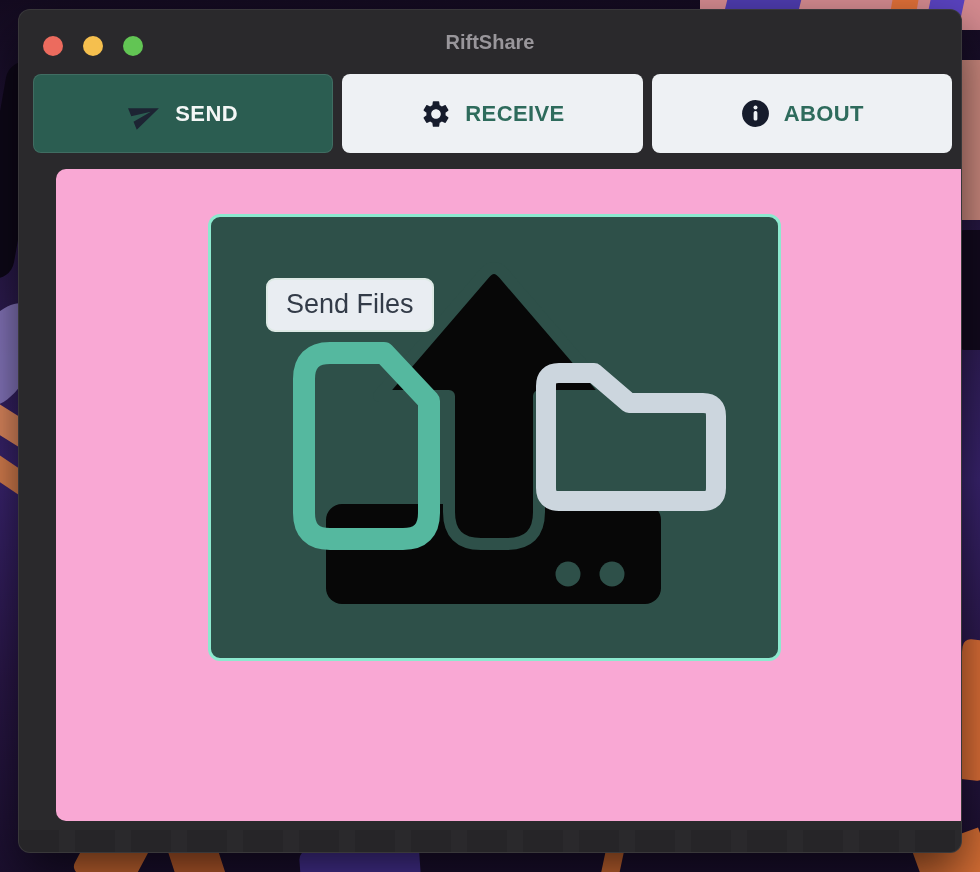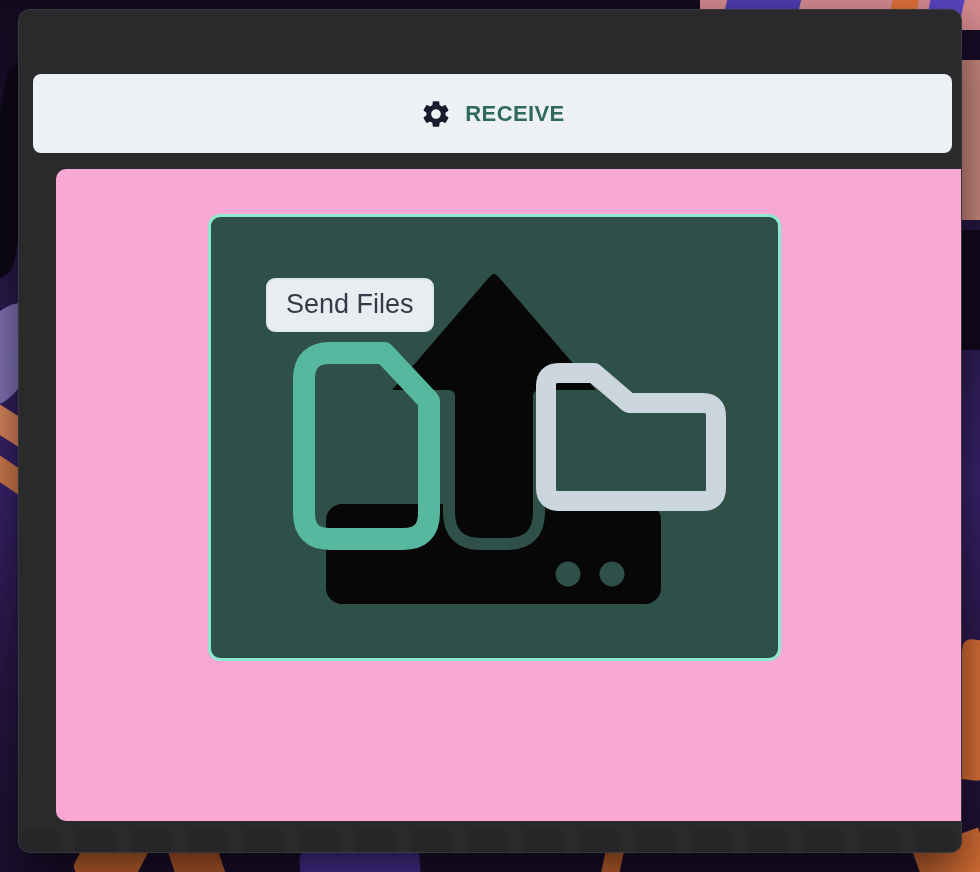--- a/index.html
+++ b/index.html
@@ -83,34 +83,62 @@
   <div class="wp wp-r-orange"></div>
   <div class="wp wp-b-or1"></div>
   <div class="wp wp-b-or2"></div>
   <div class="wp wp-b-or3"></div>
   <div class="wp wp-b-pu1"></div>
   <div class="wp wp-b-or4"></div>
 </div>
 
 <div class="window">
 
+  <div class="titlebar">
+    <div class="traffic">
+      <button class="light close"></button>
+      <button class="light min"></button>
+      <button class="light zoom"></button>
+    </div>
+    <div class="win-title">RiftShare</div>
+  </div>
 
   <div class="tabs">
 
+    <button class="tab active">
+      <span class="tab-icon">
+        <svg width="34" height="34" viewBox="0 0 24 24">
+          <g transform="rotate(-22 12 12)">
+            <path d="M2.4 20.2 L22.6 12 L2.4 3.8 L2.4 9.9 L16.4 12 L2.4 14.1 Z" fill="#1d2433"></path>
+          </g>
+        </svg>
+      </span>
+      <span class="tab-label">SEND</span>
+    </button>
 
 
     <button class="tab">
       <span class="tab-icon">
         <svg width="32" height="32" viewBox="0 0 24 24">
           <path fill="#161c2c" fill-rule="evenodd" d="M19.14 12.94c.04-.3.06-.61.06-.94 0-.32-.02-.64-.07-.94l2.03-1.58c.18-.14.23-.41.12-.61l-1.92-3.32c-.12-.22-.37-.29-.59-.22l-2.39.96c-.5-.38-1.03-.7-1.62-.94l-.36-2.54c-.04-.24-.24-.41-.48-.41h-3.84c-.24 0-.43.17-.47.41l-.36 2.54c-.59.24-1.13.57-1.62.94l-2.39-.96c-.22-.08-.47 0-.59.22L2.74 8.87c-.12.21-.08.47.12.61l2.03 1.58c-.05.3-.09.63-.09.94s.02.64.07.94l-2.03 1.58c-.18.14-.23.41-.12.61l1.92 3.32c.12.22.37.29.59.22l2.39-.96c.5.38 1.03.7 1.62.94l.36 2.54c.05.24.24.41.48.41h3.84c.24 0 .44-.17.47-.41l.36-2.54c.59-.24 1.13-.56 1.62-.94l2.39.96c.22.08.47 0 .59-.22l1.92-3.32c.12-.22.07-.47-.12-.61l-2.01-1.58zM12 15.6c-1.98 0-3.6-1.62-3.6-3.6s1.62-3.6 3.6-3.6 3.6 1.62 3.6 3.6-1.62 3.6-3.6 3.6z"></path>
         </svg>
       </span>
       <span class="tab-label">RECEIVE</span>
     </button>
 
+    <button class="tab">
+      <span class="tab-icon">
+        <svg width="31" height="31" viewBox="0 0 24 24">
+          <circle cx="12" cy="12" r="10.4" fill="#161c2c"></circle>
+          <circle cx="12" cy="7.3" r="1.55" fill="#eef1f4"></circle>
+          <rect x="10.55" y="10.1" width="2.9" height="7.4" rx="1.3" fill="#eef1f4"></rect>
+        </svg>
+      </span>
+      <span class="tab-label">ABOUT</span>
+    </button>
 
   </div>
 
   <div class="panel">
     <div class="dropzone">
 
       <span class="chip">Send Files</span>
 
       <svg class="dz-art" viewBox="0 0 567 441">
 

